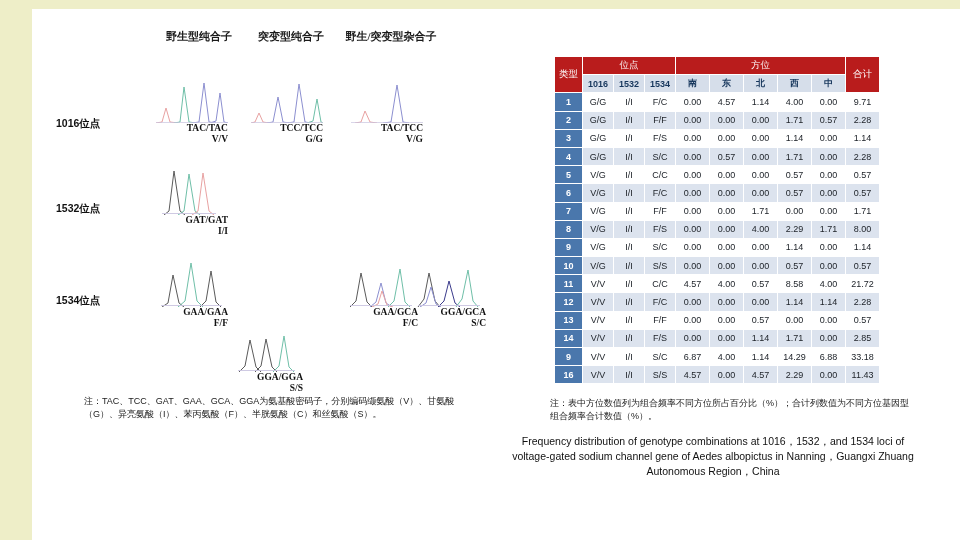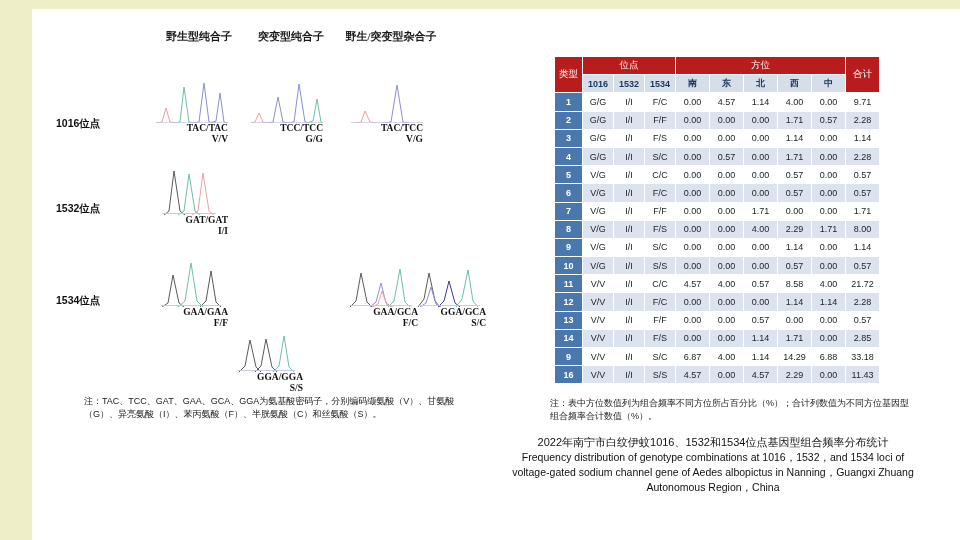--- a/index.html
+++ b/index.html
@@ -447,19 +447,18 @@
               <td class="data">2.29</td>
               <td class="data">0.00</td>
               <td class="data">11.43</td>
             </tr>
           </tbody>
       </table>
 
       <div class="note" style="left:48px; top:368px; width:360px;">注：表中方位数值列为组合频率不同方位所占百分比（%）；合计列数值为不同方位基因型组合频率合计数值（%）。</div>
 
       <div class="caption" style="left:6px; top:405px; width:410px;">
-        <span class="cn">2022年南宁市白纹伊蚊1016、1532和1534位点基因型组合频率分布统计</span>
         <span class="en">Frequency distribution of genotype combinations at 1016，1532，and 1534 loci of voltage-gated sodium channel gene of Aedes albopictus in Nanning，Guangxi Zhuang Autonomous Region，China</span>
       </div>
     </div>
 
   </div>
 </div>
 
 </body></html>

